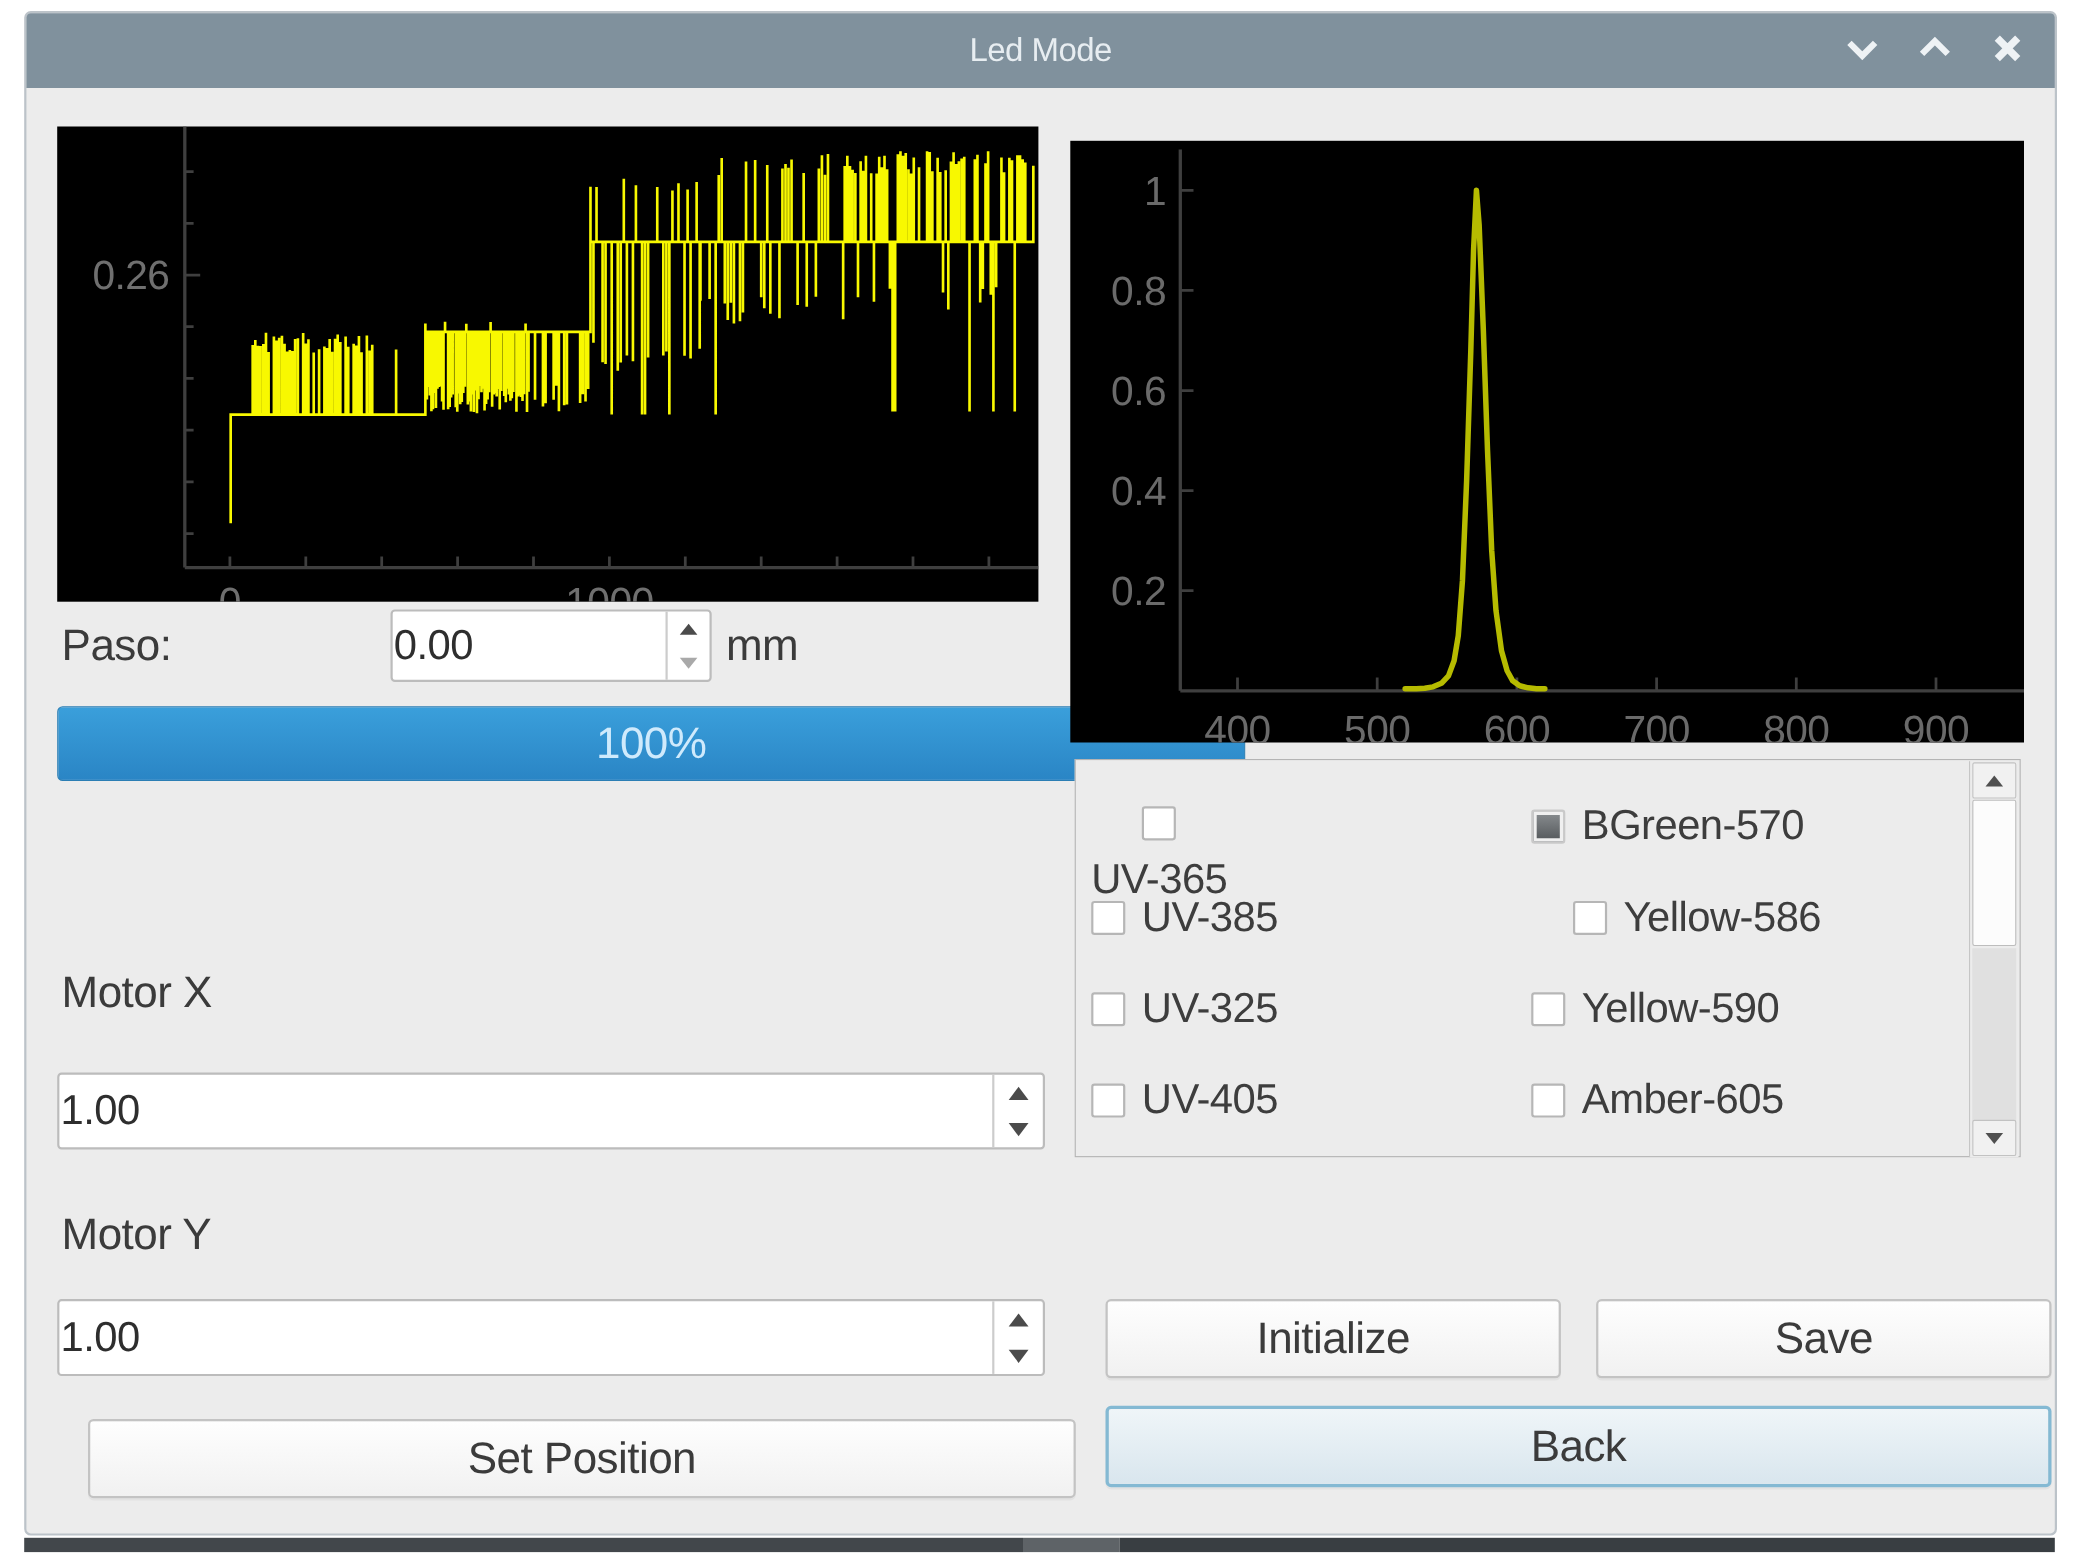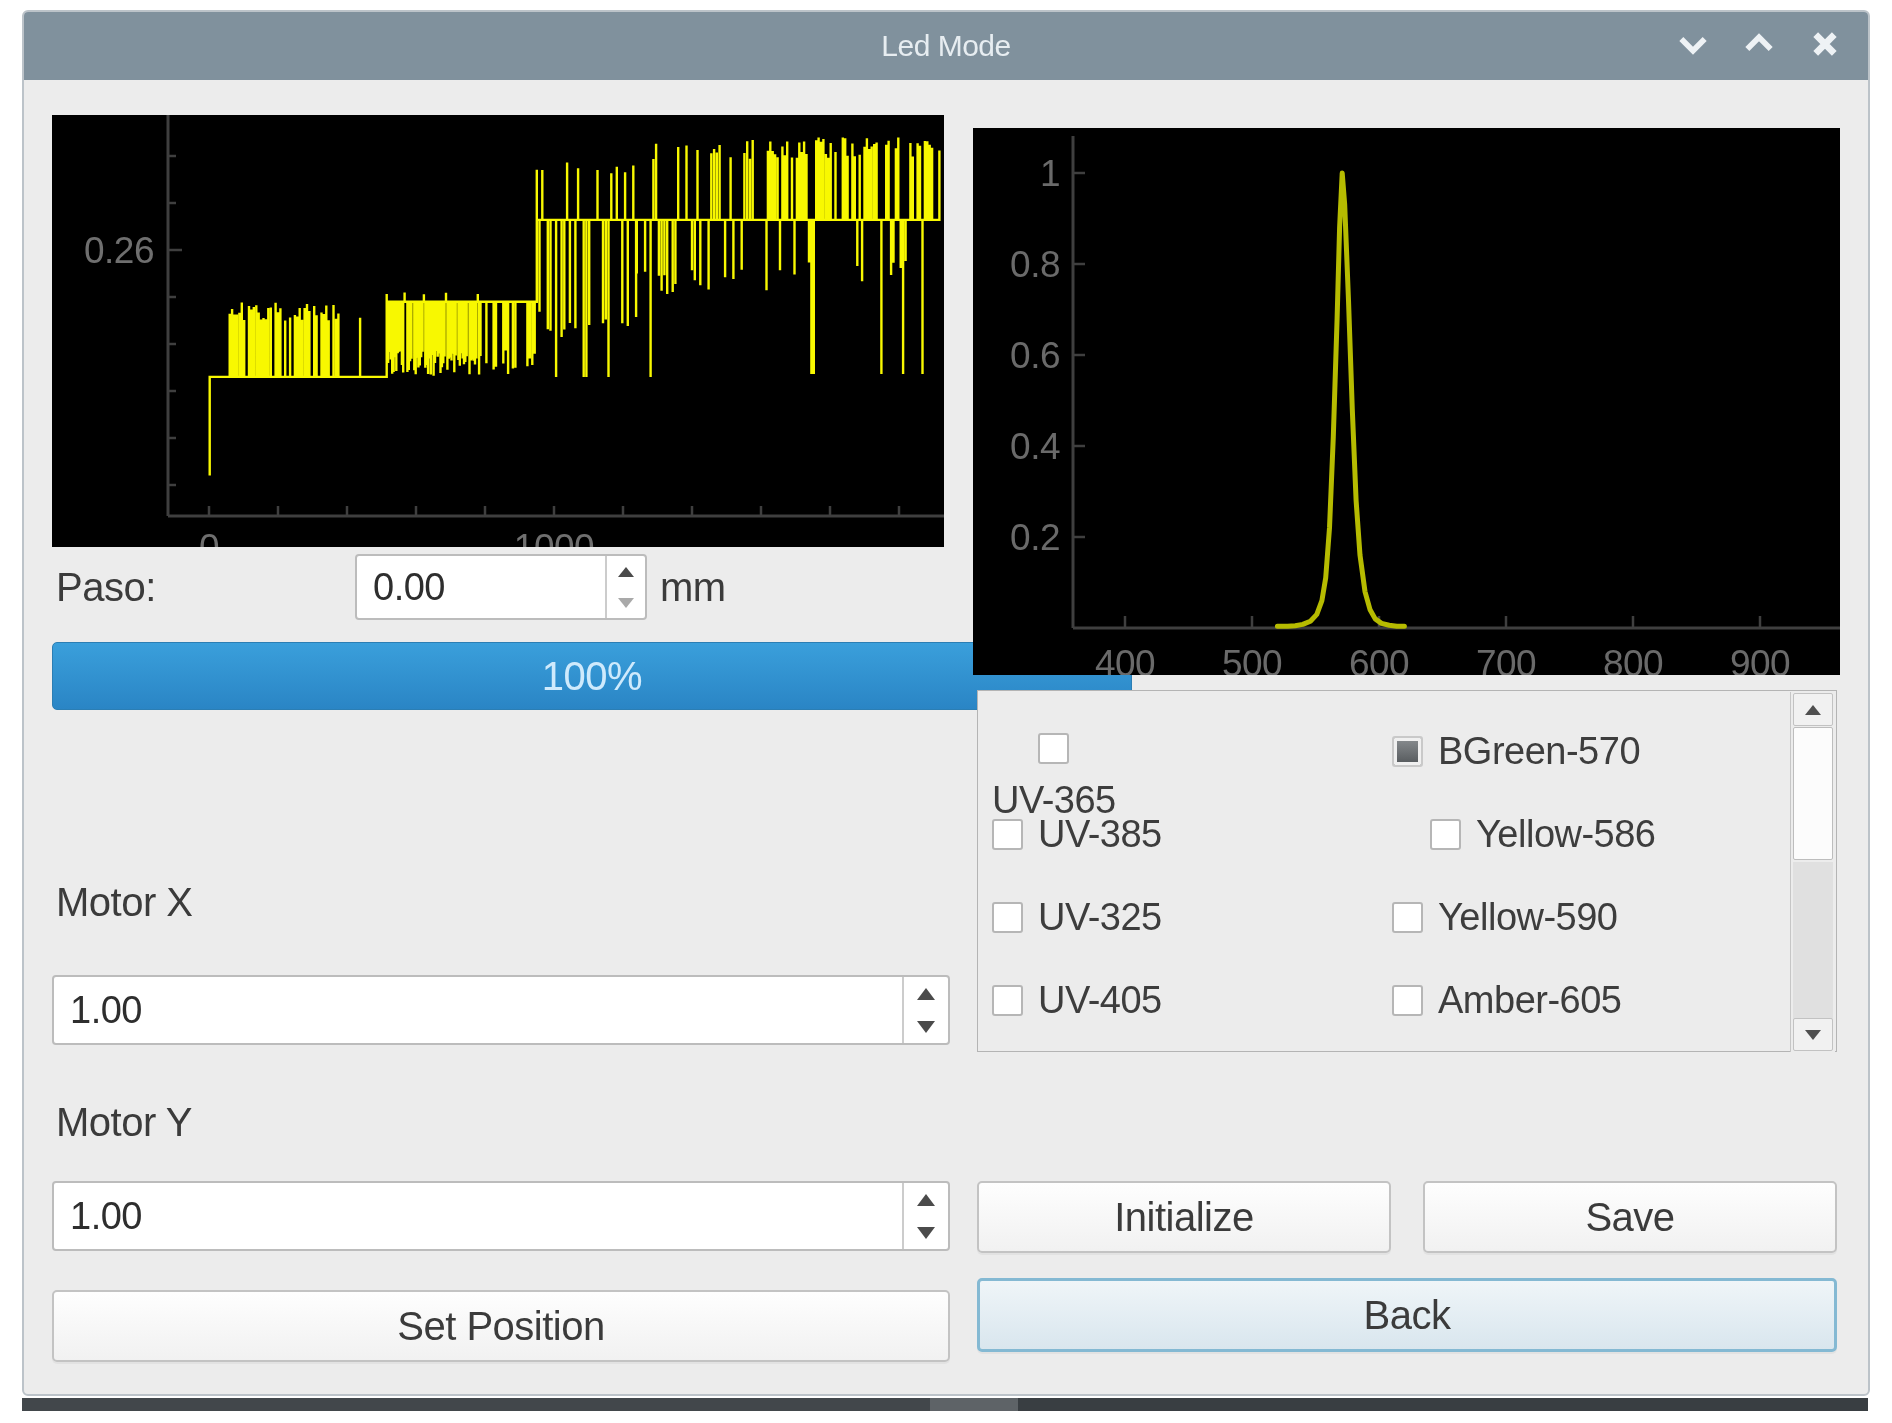--- a/index.html
+++ b/index.html
@@ -16,35 +16,35 @@
     position:absolute; left:0; top:0; width:100%; height:68px; background:#80919d;
     border-radius:4px 4px 0 0; display:flex; align-items:center; justify-content:center;
   }
   .title { color:#e7edf1; font-size:30px; }
   .win-controls { position:absolute; right:28px; top:0; height:100%; display:flex; align-items:center; gap:36px; }
   .win-btn { width:30px; height:26px; display:flex; align-items:center; justify-content:center; cursor:pointer; }
   .chartbox { position:absolute; background:#000; }
   .chartbox svg { display:block; }
   .lbl { position:absolute; font-size:40px; color:#3b3b3b; display:flex; align-items:center; }
   .spin { position:absolute; background:#fff; border:2px solid #bcbcbc; border-radius:4px; display:flex; }
-  .spin-val { flex:1; font-size:38px; color:#2e2e2e; display:flex; align-items:center; padding-left:16px; }
+  .spin-val { flex:1; font-size:38px; color:#2e2e2e; display:flex; align-items:center; padding-left:1px; }
   .spin-col { width:46px; border-left:2px solid #cccccc; display:flex; flex-direction:column; }
   .spin-half { flex:1; display:flex; align-items:center; justify-content:center; cursor:pointer; }
   .arr-up { width:0; height:0; border-left:9px solid transparent; border-right:9px solid transparent; border-bottom:12px solid #4b4b4b; }
   .arr-down { width:0; height:0; border-left:9px solid transparent; border-right:9px solid transparent; border-top:12px solid #4b4b4b; }
   .arr-disabled.arr-down { border-top-color:#a9a9a9; }
   .progress {
     position:absolute; background:linear-gradient(#3a9fdb,#2a85c5); border:1px solid #2b7eb4;
     border-radius:5px; display:flex; align-items:center; justify-content:center;
     color:#cfeafc; font-size:40px;
   }
   .btn {
     position:absolute; background:linear-gradient(#fefefe,#f1f1f1); border:2px solid #c3c3c3;
     border-radius:5px; display:flex; align-items:center; justify-content:center;
-    color:#3b3b3b; font-size:40px; cursor:pointer; box-shadow:0 2px 0 rgba(0,0,0,0.04);
+    color:#3b3b3b; font-size:40px; cursor:pointer; box-shadow:0 2px 0 rgba(0,0,0,0.04);margin-left:28px;
   }
   .btn-back { background:linear-gradient(#eff5f8,#d9e6ee); border:3px solid #84b9d3; }
   .panel { position:absolute; background:#ececec; border:1px solid #b4b4b4; }
   .cb-item { position:absolute; display:flex; align-items:center; gap:15px; height:36px; cursor:pointer; }
   .cb-box { width:31px; height:31px; background:#fff; border:2px solid #b6b6b6; border-radius:3px; flex:0 0 auto; }
   .cb-box.checked {
     background:linear-gradient(#8a8e91,#53575a); border:2px solid #c9c9c9;
     box-shadow: inset 0 0 0 3px #f0f0f0;
   }
   .cb-label { font-size:38px; color:#3d3d3d; white-space:nowrap; }

